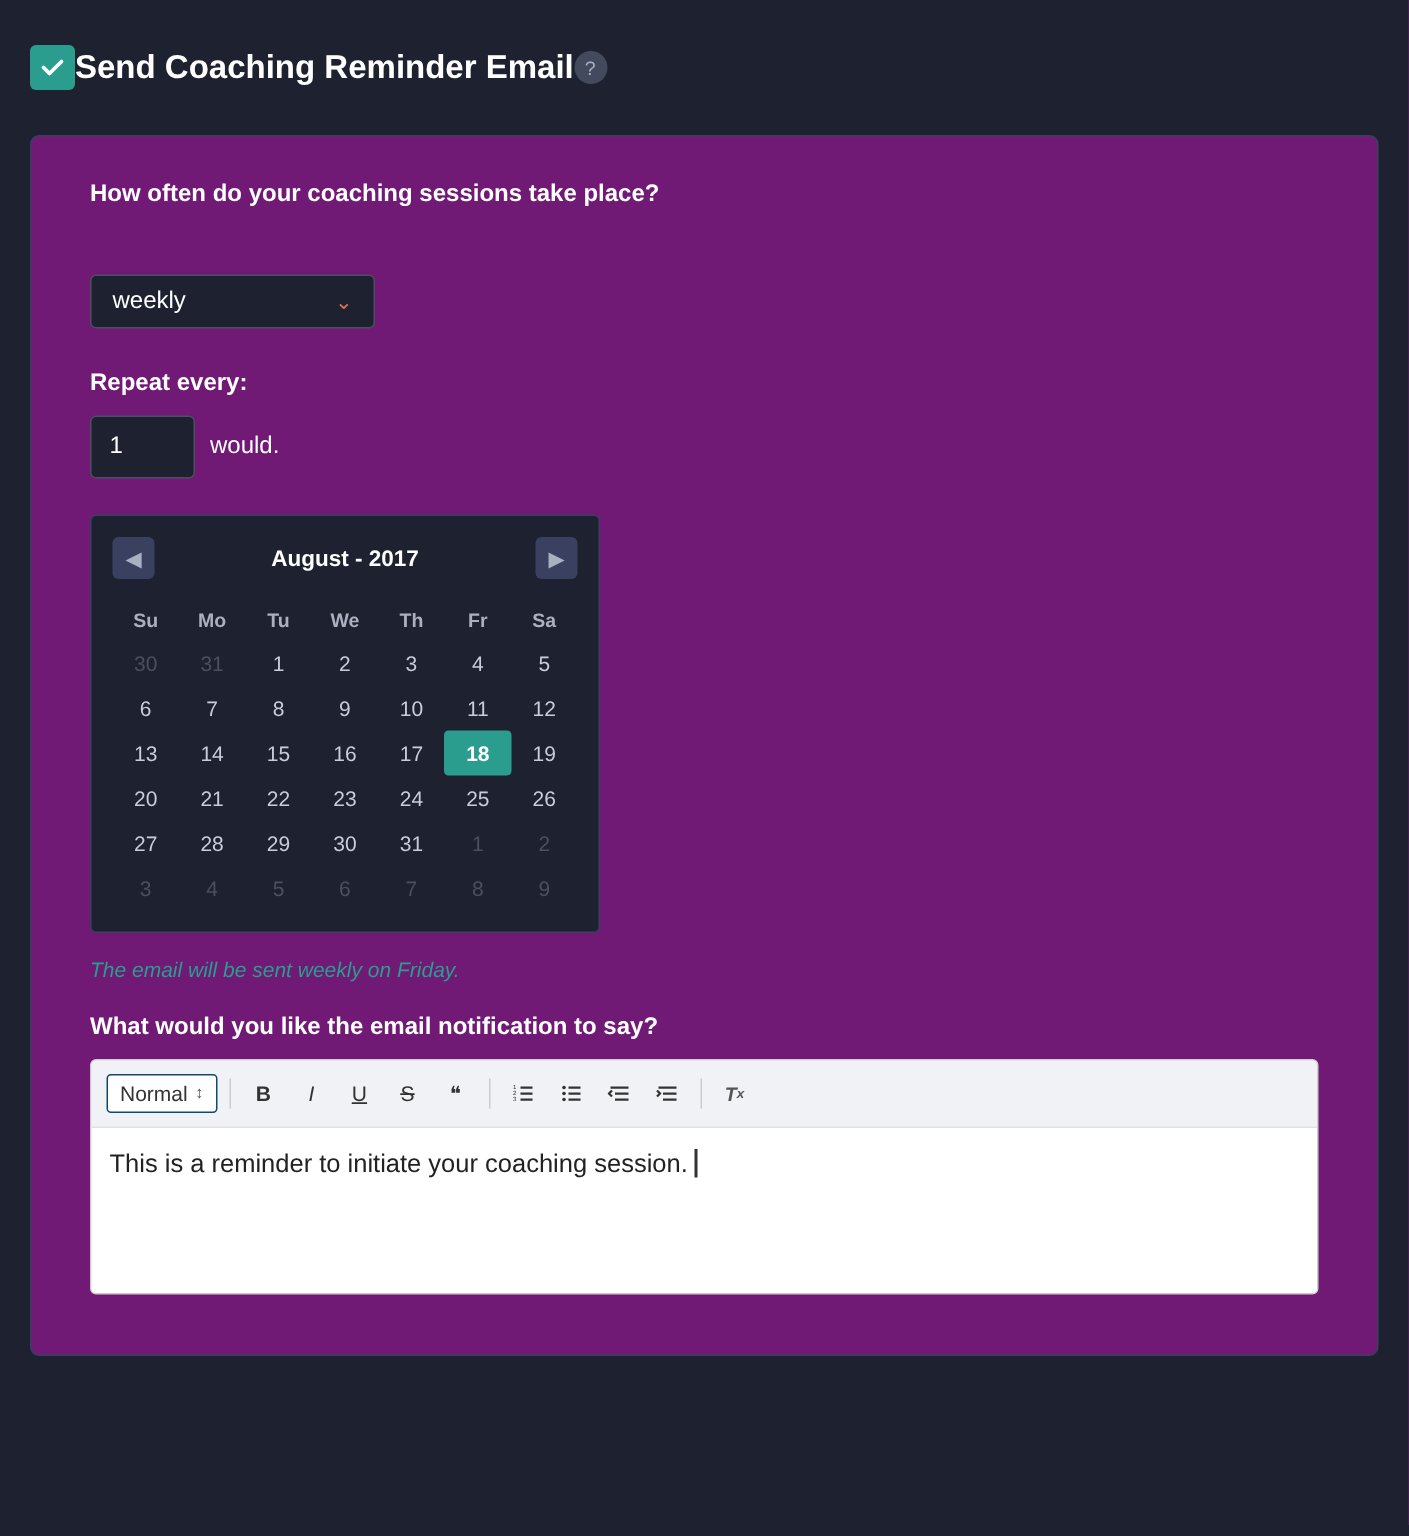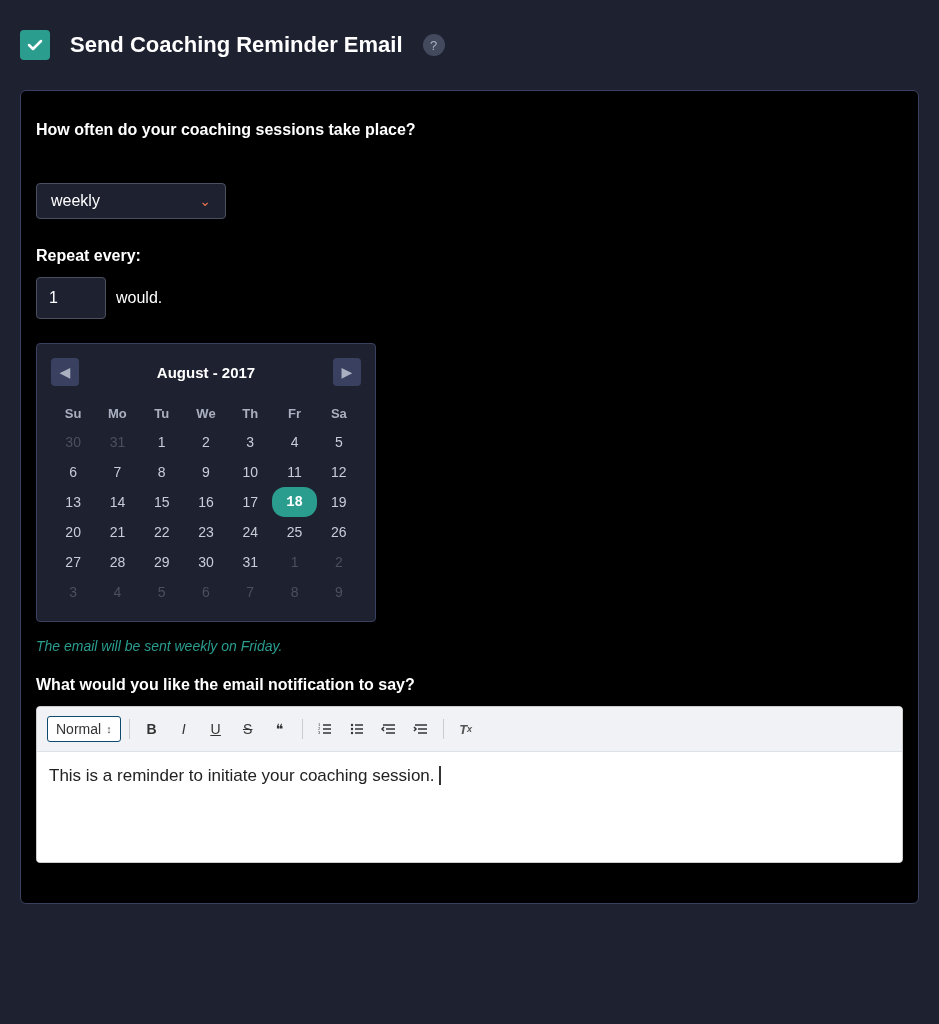--- a/index.html
+++ b/index.html
@@ -14,21 +14,21 @@
     }
 
     .page-wrapper {
       max-width: 900px;
     }
 
     
     .header {
       display: flex;
       align-items: center;
-      gap: 20px;
+      gap: 0;
       margin-bottom: 20px;
       padding: 10px 0;
     }
 
     .checkbox-icon {
       width: 30px;
       height: 30px;
       background-color: #2a9d8f;
       border-radius: 4px;
       display: flex;
@@ -56,24 +56,24 @@
       display: flex;
       align-items: center;
       justify-content: center;
       font-size: 13px;
       color: #aab0c0;
       cursor: pointer;
     }
 
     
     .main-card {
-      background-color: #000000;
+      background-color: #701a75;
       border: 1px solid #3a4060;
       border-radius: 6px;
-      padding: 30px 15px;
+      padding: 30px 39px;
     }
 
     .section-label {
       font-size: 16px;
       font-weight: 600;
       color: #ffffff;
       margin-bottom: 12px;
     }
 
     
@@ -194,22 +194,21 @@
     }
 
     .calendar-grid td.current-month {
       color: #c8cdd8;
     }
 
     .calendar-grid td.selected {
       background-color: #2a9d8f;
       color: #ffffff;
       font-weight: 700;
-      border-radius: 13px;
-      font-family: Liberation Mono, monospace;
+      border-radius: 3px;
     }
 
     .calendar-grid td.other-month {
       color: #4a5060;
     }
 
     
     .info-text {
       font-size: 14px;
       font-style: italic;

